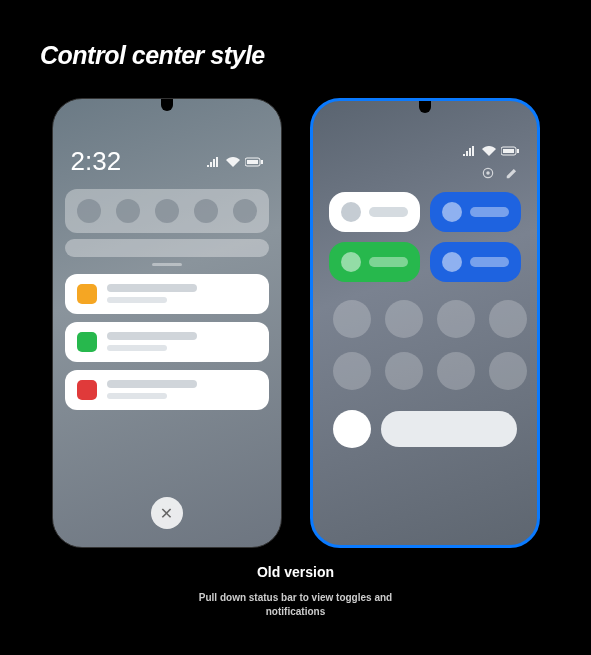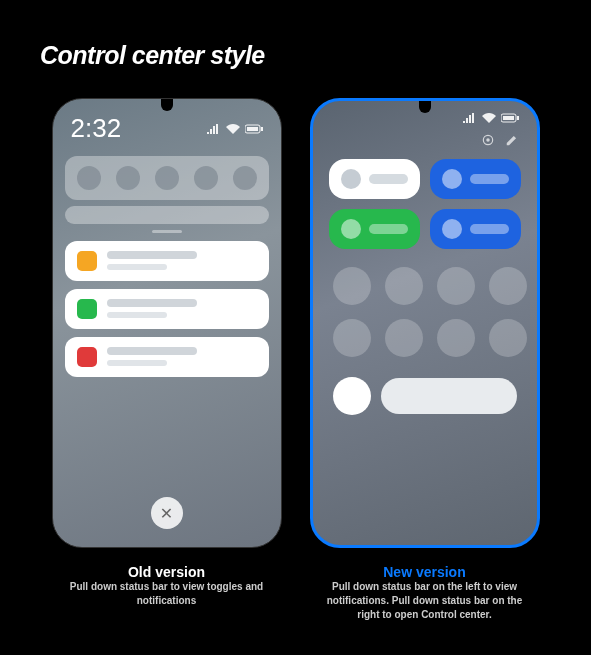--- a/index.html
+++ b/index.html
@@ -39,20 +39,21 @@
     .phone-new {
       background: linear-gradient(160deg, #5a6470 0%, #7a8290 40%, #5e6670 100%);
       border: 3px solid #0a7aff;
     }
     .status-bar {
       display: flex;
       justify-content: space-between;
       align-items: center;
       padding: 14px 18px 6px 18px;
       color: #fff;
+      margin-top: 33px;
     }
     .clock { font-size: 26px; font-weight: 300; }
     .status-icons { display: flex; gap: 5px; align-items: center; opacity: 0.9; }
     .edit-row {
       display: flex;
       justify-content: flex-end;
       gap: 10px;
       padding: 4px 18px;
       opacity: 0.7;
     }
@@ -187,21 +188,21 @@
       gap: 28px;
       margin-top: 16px;
     }
     .caption {
       width: 230px;
       text-align: center;
     }
     .caption-title {
       font-size: 14px;
       font-weight: 700;
-      margin-bottom: 0;
+      margin-bottom: 11px;
     }
     .caption-old .caption-title { color: #fff; }
     .caption-new .caption-title { color: #0a7aff; }
     .caption-desc {
       font-size: 10px;
       font-weight: 600;
       line-height: 1.4;
       color: #ccc;
       padding: 0 8px;
     }
@@ -334,17 +335,13 @@
     </div>
   </div>
 
 </div>
 
 <div class="captions">
   <div class="caption caption-old">
     <div class="caption-title">Old version</div>
     <div class="caption-desc">Pull down status bar to view toggles and notifications</div>
   </div>
-  <div class="caption caption-new">
-    <div class="caption-title">New version</div>
-    <div class="caption-desc">Pull down status bar on the left to view notifications. Pull down status bar on the right to open Control center.</div>
-  </div>
 </div>
 
 </body></html>

